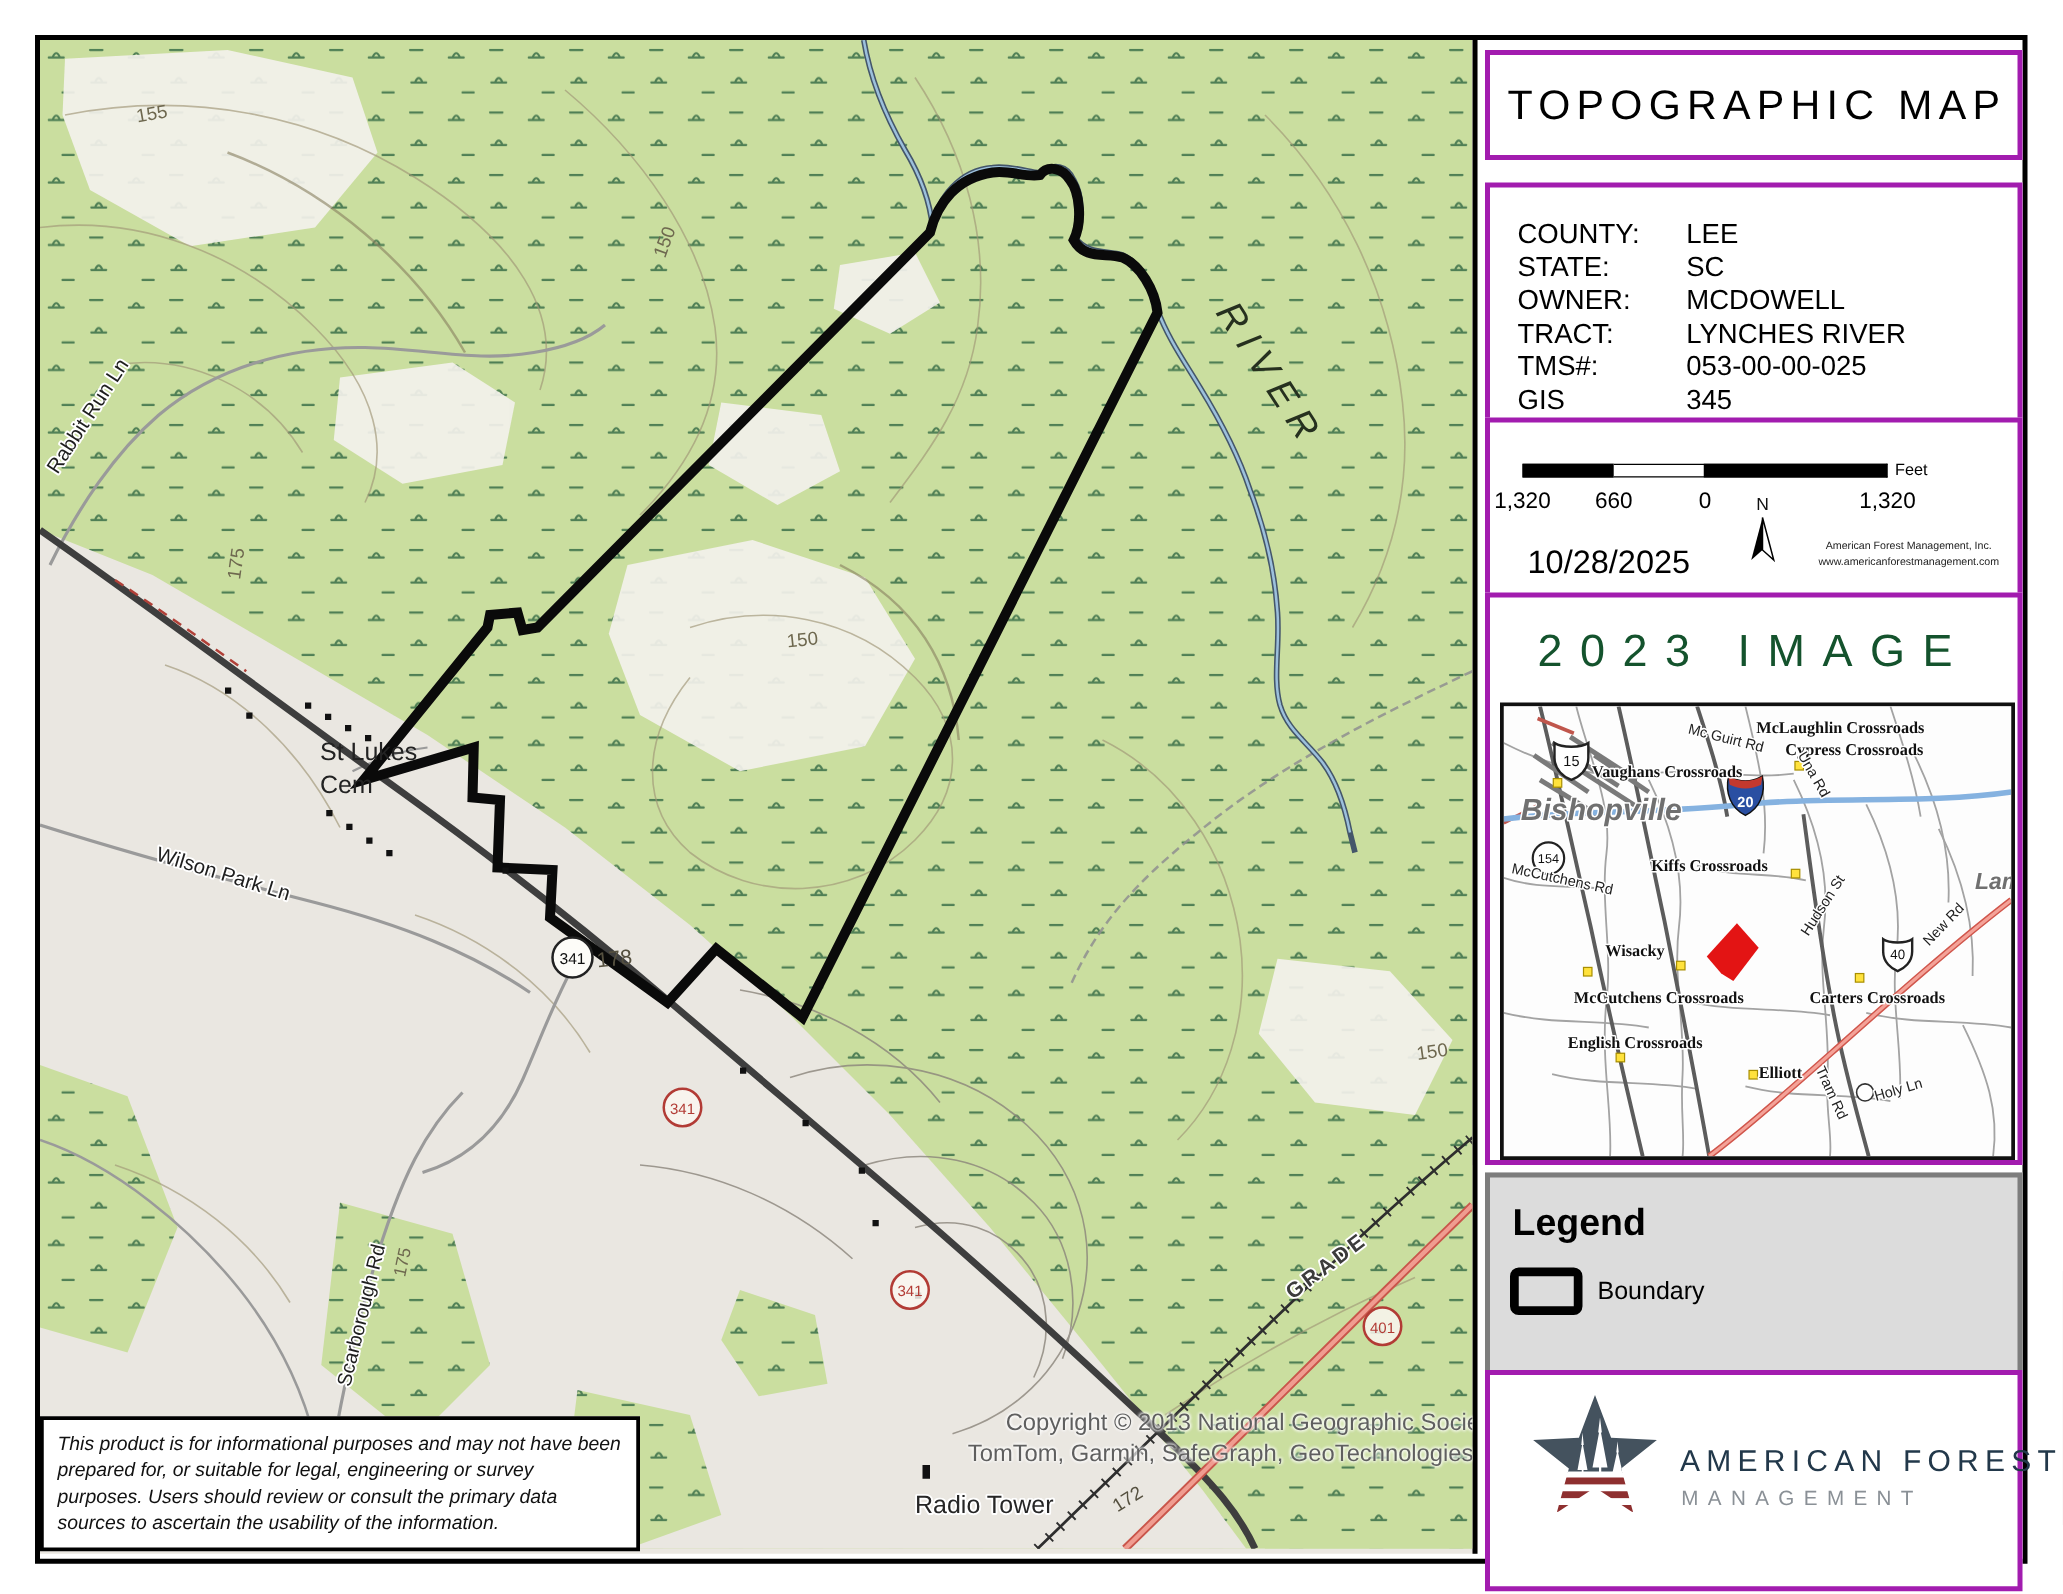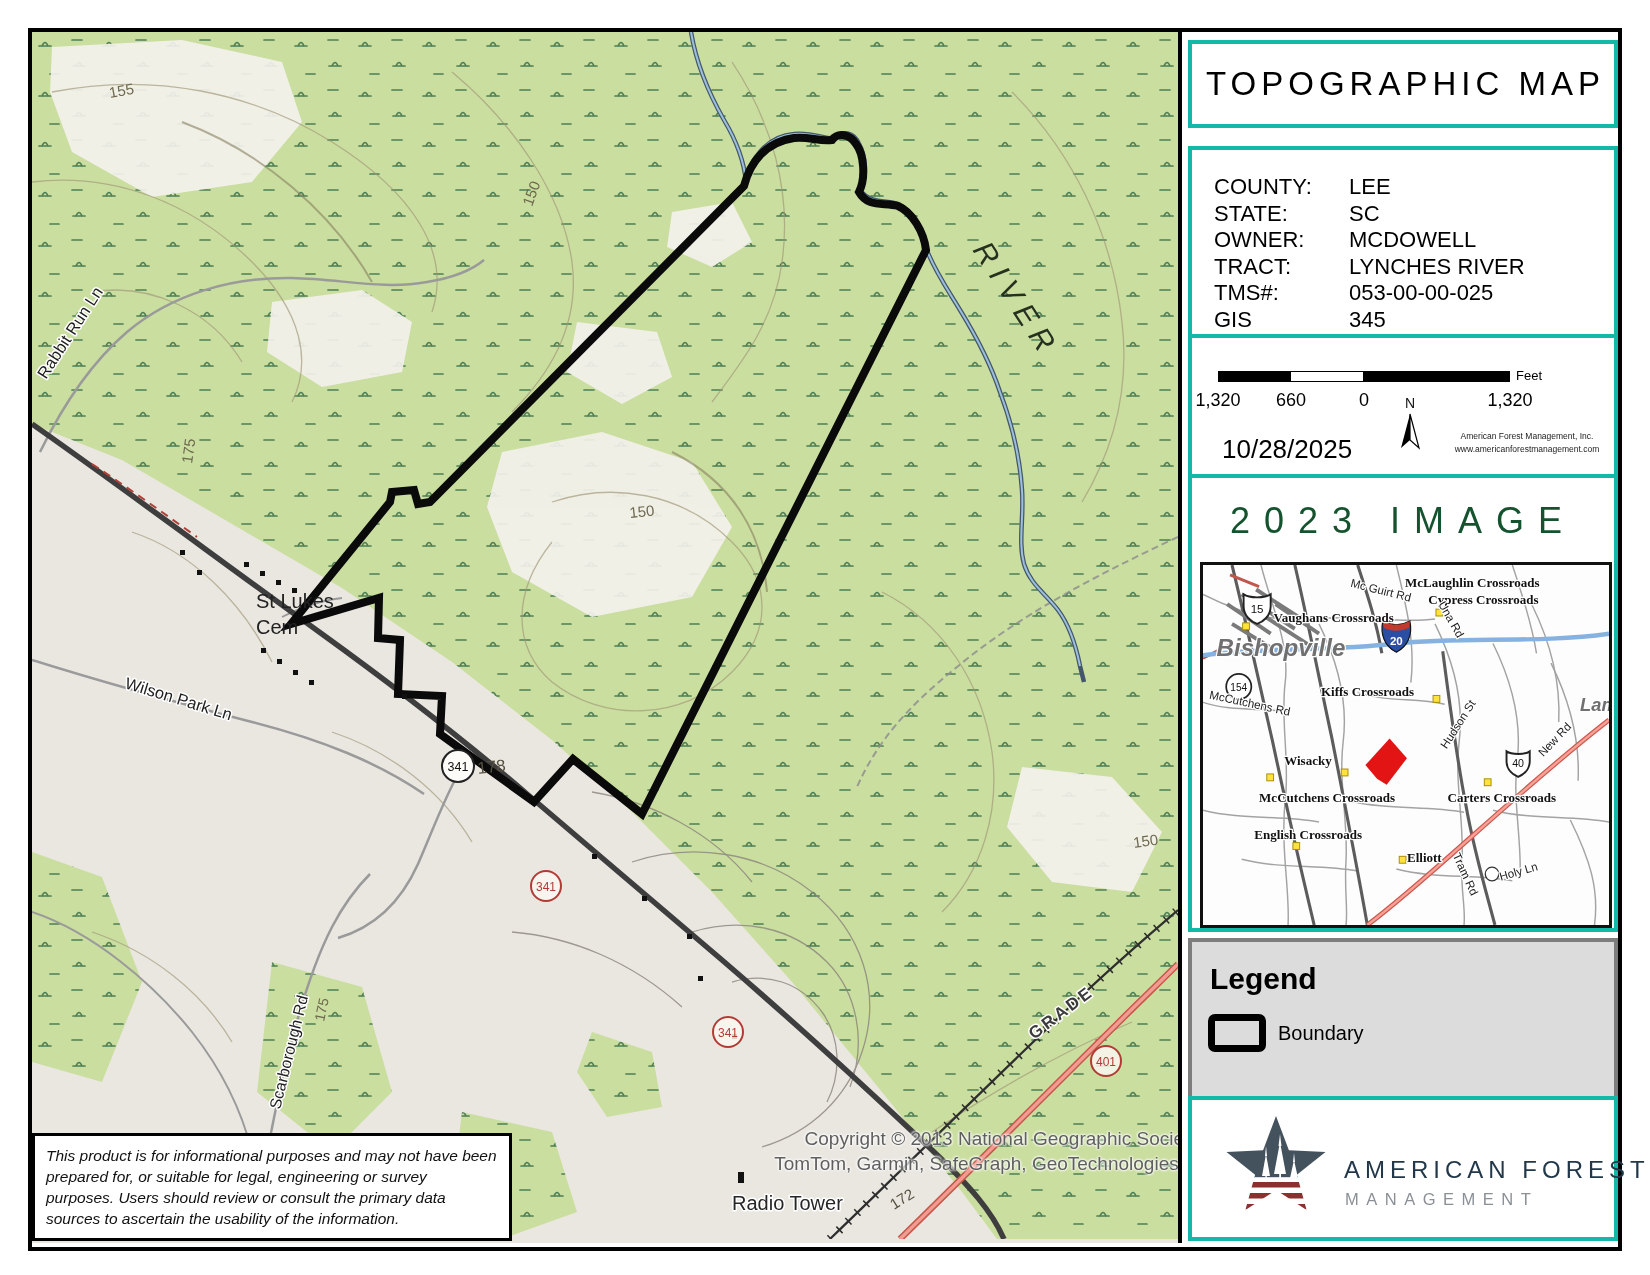--- a/index.html
+++ b/index.html
@@ -10,21 +10,21 @@
   
   .map-panel{position:absolute;left:32px;top:32px;width:1150px;height:1211px;
         border-right:4px solid #000;box-sizing:border-box;overflow:hidden;background:#eae7e1;}
   .map-panel svg{display:block;}
   .disclaimer{position:absolute;left:0;top:1101px;width:452px;background:#fff;
         border:3px solid #000;padding:9px 11px;font-size:15.5px;line-height:1.36;color:#111;font-style:italic;}
   .copyright{position:absolute;right:-6px;white-space:nowrap;font-size:19px;color:#5f5f5f;
         text-shadow:0 0 3px #fff,0 0 3px #fff,0 0 3px #fff;}
   .cp1{top:1096px;} .cp2{top:1121px;}
   
-  .sb-box{position:absolute;left:1188px;width:430px;border:4px solid #14b8a6;box-sizing:border-box;background:#fff;}
+  .sb-box{position:absolute;left:1188px;width:430px;border:4px solid #a21caf;box-sizing:border-box;background:#fff;}
   .box-title{top:40px;height:88px;display:flex;align-items:center;}
   .title-text{font-size:33px;letter-spacing:5px;padding-left:14px;color:#000;white-space:nowrap;}
   .box-info{top:134px;height:230px;padding:24px 0 0 22px;margin-top:12px;}
   .info-row{display:flex;font-size:22px;line-height:26.5px;color:#000;}
   .info-label{width:135px;flex:none;}
   .box-scale{top:334px;height:162px;}
   .scalebar{position:absolute;left:26px;top:33px;height:11px;display:flex;}
   .seg{height:11px;box-sizing:border-box;border:1.5px solid #000;}
   .seg1{width:73px;background:#000;} .seg2{width:73px;background:#fff;border-left:none;}
   .seg3{width:146px;background:#000;border-left:none;}
@@ -37,21 +37,21 @@
         font-size:8.5px;line-height:1.5;color:#222;}
   .box-image{top:474px;height:458px;}
   .image-header{font-size:36px;letter-spacing:14px;text-align:center;margin-top:22px;color:#14532d;white-space:nowrap;}
   .inset-wrap{position:absolute;left:8px;top:84px;width:406px;height:360px;border:3px solid #111;
         box-sizing:content-box;background:#fff;overflow:hidden;}
   .box-legend{top:938px;height:184px;border:4px solid #7d7d7d;background:#dcdcdc;}
   .legend-heading{font-size:30px;font-weight:bold;color:#000;padding:20px 0 0 18px;}
   .legend-item{display:flex;align-items:center;margin:18px 0 0 16px;}
   .legend-sym{width:44px;height:24px;border:7px solid #000;border-radius:7px;background:transparent;flex:none;}
   .legend-label{font-size:20px;color:#000;margin-left:12px;}
-  .box-logo{top:1096px;height:145px;}
+  .box-logo{top:1096px;height:177px;}
   .logo-star{position:absolute;left:22px;top:6px;}
   .logo-line1{position:absolute;left:152px;top:56px;font-size:24px;letter-spacing:5px;color:#22384a;white-space:nowrap;}
   .logo-line2{position:absolute;left:153px;top:90px;font-size:16.5px;letter-spacing:7.5px;color:#8a9096;white-space:nowrap;}
   
   text{font-family:"Liberation Sans",sans-serif;}
   .halo{paint-order:stroke;stroke:#ffffff;stroke-width:3px;stroke-linejoin:round;}
   .halo2{paint-order:stroke;stroke:#ffffff;stroke-width:2.5px;stroke-linejoin:round;}
   .serifb{font-family:"Liberation Serif",serif;font-weight:bold;}
 </style>
 </head>

